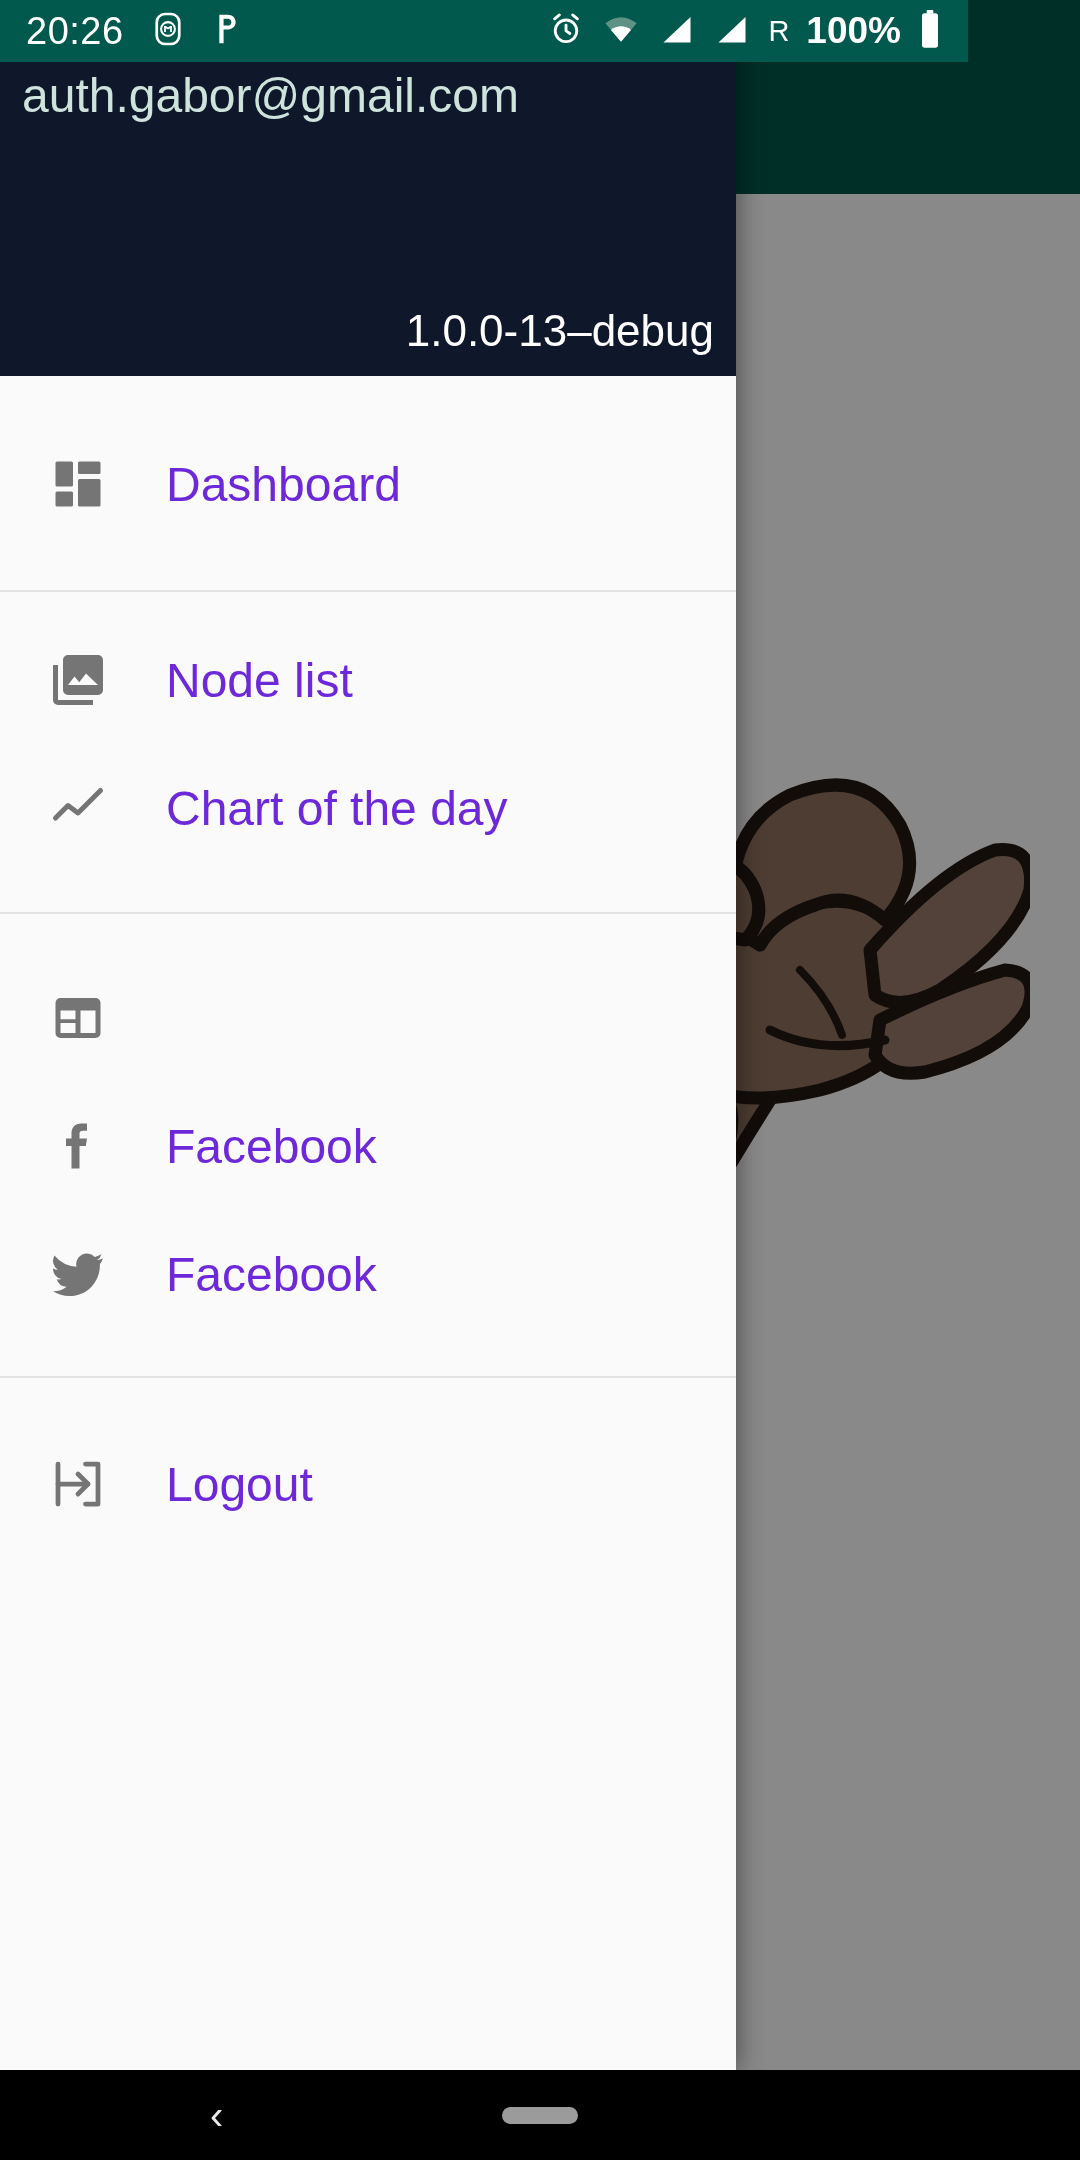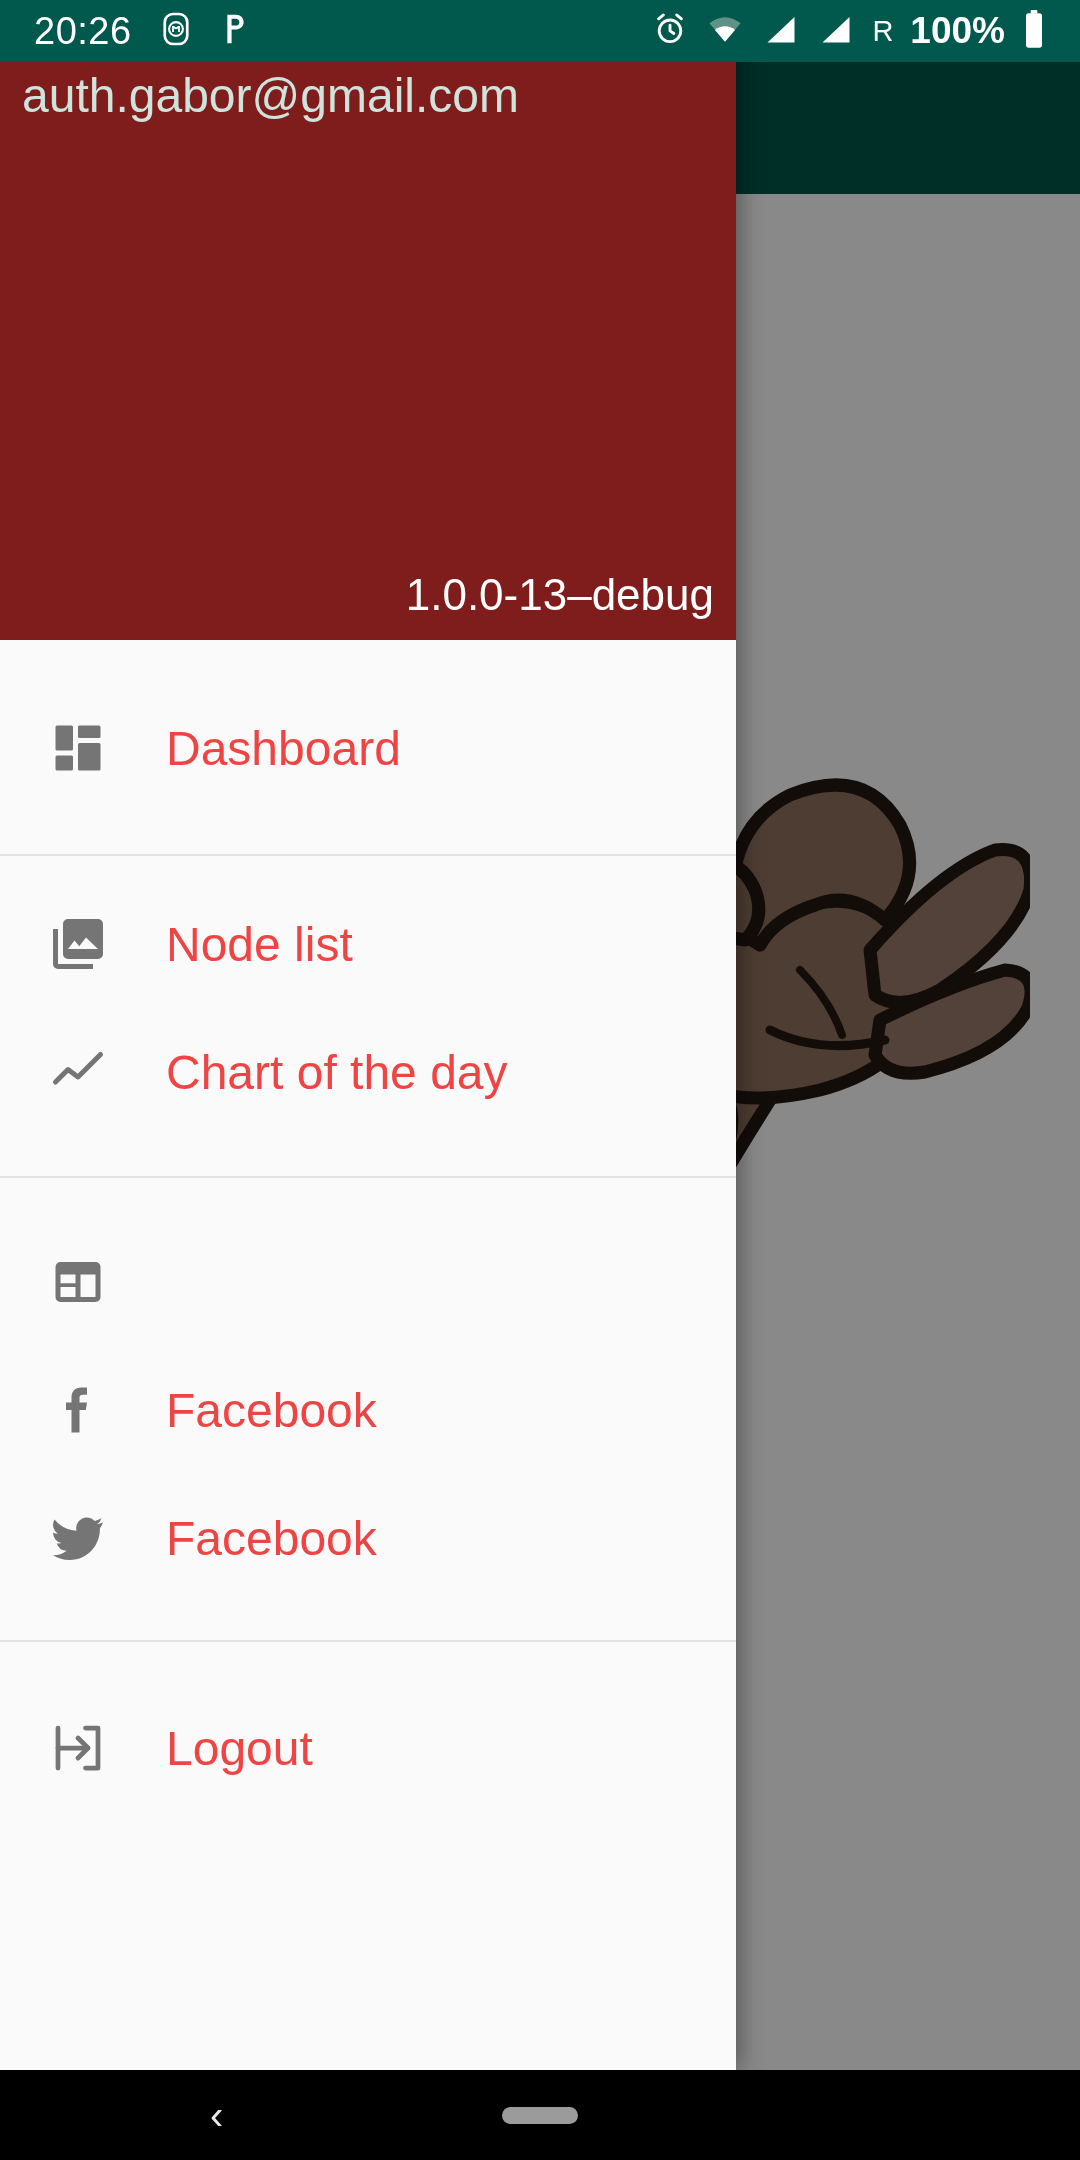--- a/index.html
+++ b/index.html
@@ -36,24 +36,24 @@
   }
 
   
   #scrim {
     position:absolute; left:0; top:0; width:1080px; height:2070px;
     background:rgba(0,0,0,0.45);
   }
 
   
   #status-bar {
-    position:absolute; left:0; top:0; width:1080px; height:62px;
+    position:absolute; left:0; top:0; width:968px; height:62px;
     background:#00594c;
     display:flex; align-items:center;
-    padding:0 34px;
+    padding:0 26px;
     z-index:40;
   }
   #status-clock {
     color:#fff; font-size:38px; letter-spacing:0.5px;
   }
   .status-left-icons { display:flex; align-items:center; gap:22px; margin-left:26px; }
   .status-right { margin-left:auto; display:flex; align-items:center; gap:17px; }
   .sb-icon { display:block; }
   #status-battery-text { color:#fff; font-size:37px; font-weight:bold; letter-spacing:0px; }
   #status-roaming { color:#fff; font-size:29px; }
@@ -61,22 +61,22 @@
   
   #drawer {
     position:absolute; left:0; top:0; width:736px; height:2070px;
     background:#fafafa;
     z-index:30;
     box-shadow:4px 0 22px rgba(0,0,0,0.38);
     display:flex; flex-direction:column;
   }
   #drawer-header {
     position:relative;
-    height:640px; flex:none;
-    background:#7f1d1d;
+    height:376px; flex:none;
+    background:#0f172a;
   }
   #drawer-account-email {
     position:absolute; left:22px; top:68px;
     font-size:48px; color:#cfe3dd; white-space:nowrap;
   }
   #drawer-version {
     position:absolute; right:22px; bottom:20px;
     font-size:44px; color:#ffffff; font-weight:normal;
   }
 
@@ -88,21 +88,21 @@
     height:128px;
     padding-left:42px;
     cursor:pointer;
   }
   .drawer-item .icon-slot {
     width:72px; height:72px; flex:none;
     display:flex; align-items:center; justify-content:center;
   }
   .drawer-item .item-label {
     margin-left:52px;
-    font-size:48px; color:#ef4444;
+    font-size:48px; color:#6d28d9;
     white-space:nowrap;
   }
   #group-primary { padding-top:44px; padding-bottom:42px; }
   #group-content { padding-top:24px; padding-bottom:40px; }
   #group-links   { padding-top:40px; padding-bottom:38px; }
   #group-session { padding-top:42px; padding-bottom:20px;text-align:center; }
 
   
   #system-nav {
     position:absolute; left:0; bottom:0; width:1080px; height:90px;

